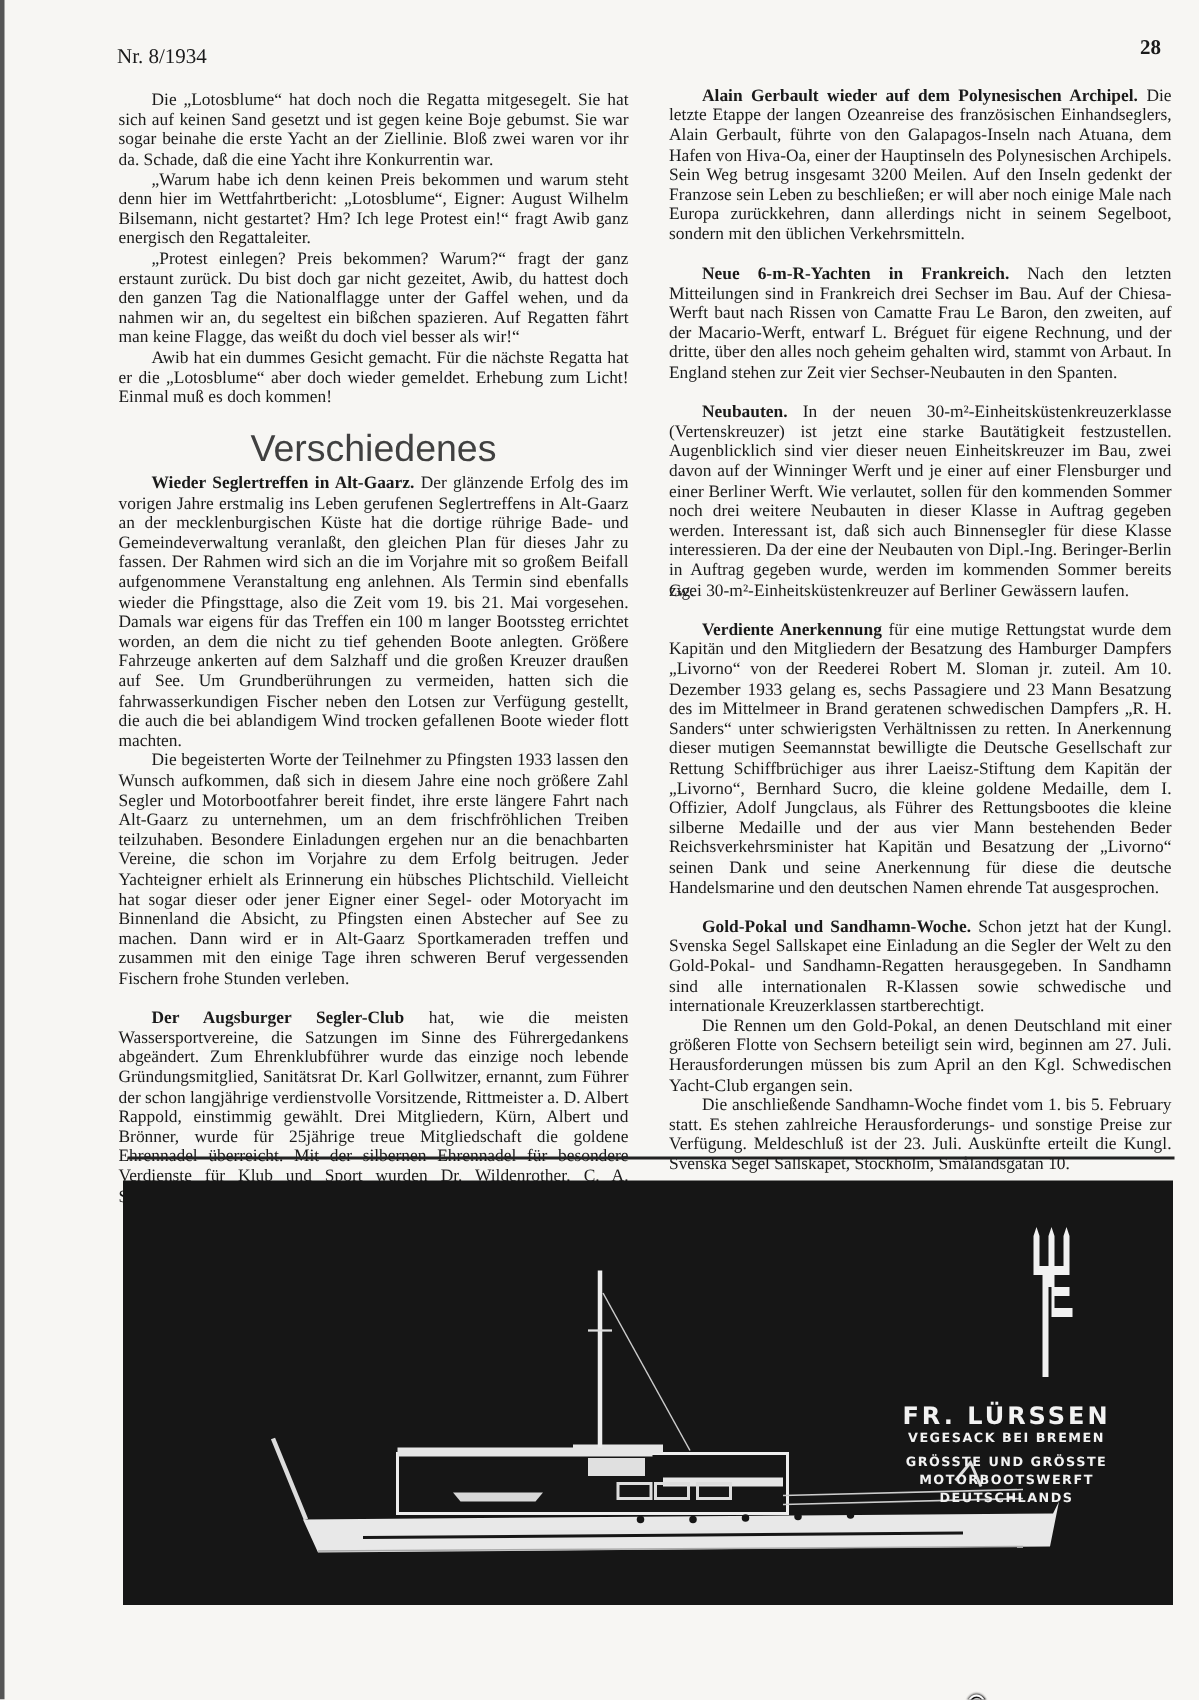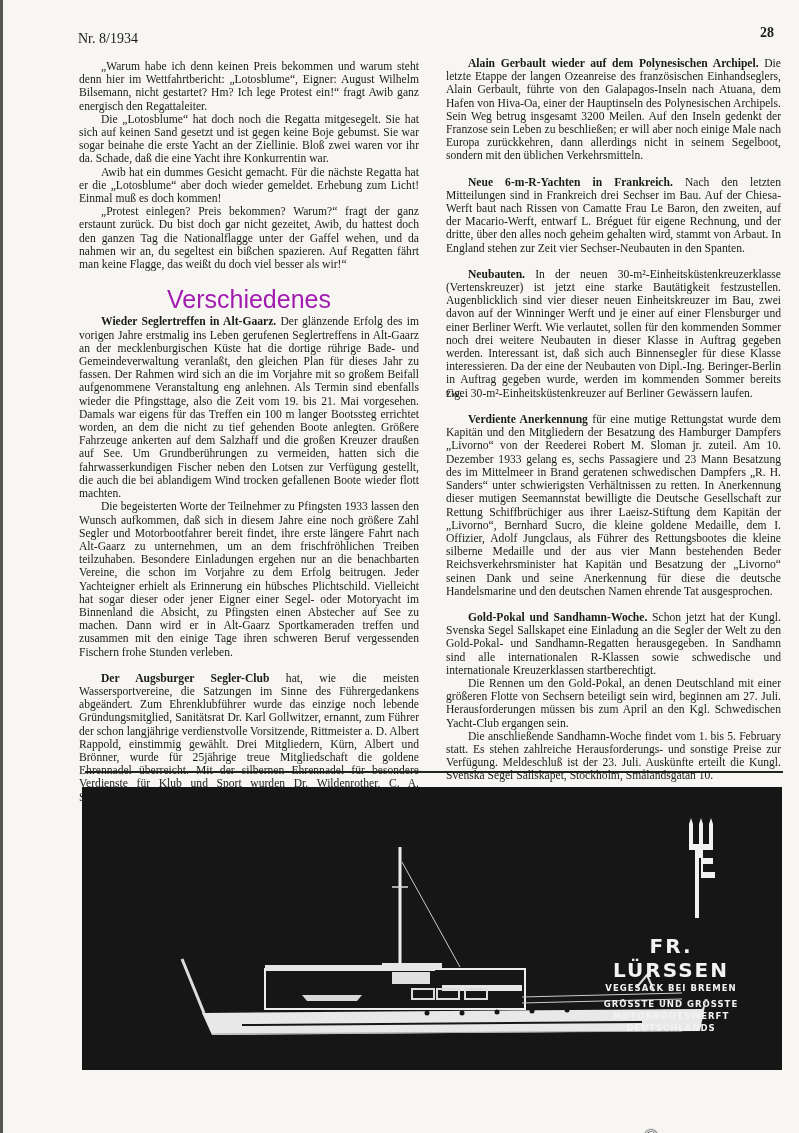--- a/index.html
+++ b/index.html
@@ -9,47 +9,47 @@
   .header-left { position:absolute; left:78px; top:31px; font-size:14px; font-weight:normal; }
   .header-right { position:absolute; left:760px; top:25px; font-size:14px; font-weight:bold; }
   .col { position:absolute; top:60px; font-size:11.6px; line-height:13.2px; text-align:justify; }
   .col.left { left:79px; width:272px; }
   .col.right { left:446px; width:335px; top:57px; }
   .col.left { width:340px; }
   p { margin:0; text-indent:22px; hyphens:auto; }
   .gap { height:13px; }
   .lead { font-weight:bold;margin-top:20px; }
   .section-title { font-family:"Liberation Sans", "DejaVu Sans", sans-serif; font-size:25px;
-                   text-align:center; margin:22px 0 9px 0; text-indent:0; color:#a21caf; }
+                   text-align:center; margin:22px 0 9px 0; text-indent:0; color:#404040; }
   .sig { padding-right:14px; margin-top:-13px; text-indent:0; }
   .rule { position:absolute; left:85px; top:771px; width:698px; height:2px; background:#222; }
   .ad { position:absolute; left:82px; top:787px; width:700px; height:283px; background:#161616; overflow:hidden; }
   .ad svg { position:absolute; left:0; top:0; }
   .brand { position:absolute; left:596px; top:934px; width:150px; color:#f2f2f2; text-align:center;
            font-family:"DejaVu Sans", sans-serif; font-weight:bold; letter-spacing:1px; }
-  .brand .name { font-size:20px; letter-spacing:2px; }
+  .brand .name { font-size:16px; letter-spacing:2px; }
   .brand .city, .brand .tag1, .brand .tag2, .brand .tag3 { font-size:8.5px; line-height:12px; }
   .brand .city { margin-bottom:4px; }
   .logo { position:absolute; left:685px; top:818px; }
   .watermark { position:absolute; left:643px; top:1126px; font-family:"DejaVu Sans", sans-serif; font-size:16px;
                font-weight:bold; color:#fff; text-shadow:0 0 2px #000, 0 0 2px #000, 1px 1px 1px #000; }
 </style>
 </head>
 <body>
 
 <div class="leftedge"></div>
 
 <div class="header-left">Nr. 8/1934</div>
 <div class="header-right">28</div>
 
 <div class="col left">
+  <p>Die „Lotosblume“ hat doch noch die Regatta mitgesegelt. Sie hat sich auf keinen Sand gesetzt und ist gegen keine Boje gebumst. Sie war sogar beinahe die erste Yacht an der Ziellinie. Bloß zwei waren vor ihr da. Schade, daß die eine Yacht ihre Konkurrentin war.</p>
   <p>„Warum habe ich denn keinen Preis bekommen und warum steht denn hier im Wettfahrtbericht: „Lotosblume“, Eigner: August Wilhelm Bilsemann, nicht gestartet? Hm? Ich lege Protest ein!“ fragt Awib ganz energisch den Regattaleiter.</p>
-  <p>Die „Lotosblume“ hat doch noch die Regatta mitgesegelt. Sie hat sich auf keinen Sand gesetzt und ist gegen keine Boje gebumst. Sie war sogar beinahe die erste Yacht an der Ziellinie. Bloß zwei waren vor ihr da. Schade, daß die eine Yacht ihre Konkurrentin war.</p>
+  <p>„Protest einlegen? Preis bekommen? Warum?“ fragt der ganz erstaunt zurück. Du bist doch gar nicht gezeitet, Awib, du hattest doch den ganzen Tag die Nationalflagge unter der Gaffel wehen, und da nahmen wir an, du segeltest ein bißchen spazieren. Auf Regatten fährt man keine Flagge, das weißt du doch viel besser als wir!“</p>
   <p>Awib hat ein dummes Gesicht gemacht. Für die nächste Regatta hat er die „Lotosblume“ aber doch wieder gemeldet. Erhebung zum Licht! Einmal muß es doch kommen!</p>
-  <p>„Protest einlegen? Preis bekommen? Warum?“ fragt der ganz erstaunt zurück. Du bist doch gar nicht gezeitet, Awib, du hattest doch den ganzen Tag die Nationalflagge unter der Gaffel wehen, und da nahmen wir an, du segeltest ein bißchen spazieren. Auf Regatten fährt man keine Flagge, das weißt du doch viel besser als wir!“</p>
 
   <div class="section-title">Verschiedenes</div>
 
   <p><span class="lead">Wieder Seglertreffen in Alt-Gaarz.</span> <span>Der glänzende Erfolg des im vorigen Jahre erstmalig ins Leben gerufenen Seglertreffens in Alt-Gaarz an der mecklenburgischen Küste hat die dortige rührige Bade- und Gemeindeverwaltung veranlaßt, den gleichen Plan für dieses Jahr zu fassen. Der Rahmen wird sich an die im Vorjahre mit so großem Beifall aufgenommene Veranstaltung eng anlehnen. Als Termin sind ebenfalls wieder die Pfingsttage, also die Zeit vom 19. bis 21. Mai vorgesehen. Damals war eigens für das Treffen ein 100 m langer Bootssteg errichtet worden, an dem die nicht zu tief gehenden Boote anlegten. Größere Fahrzeuge ankerten auf dem Salzhaff und die großen Kreuzer draußen auf See. Um Grundberührungen zu vermeiden, hatten sich die fahrwasserkundigen Fischer neben den Lotsen zur Verfügung gestellt, die auch die bei ablandigem Wind trocken gefallenen Boote wieder flott machten.</span></p>
   <p>Die begeisterten Worte der Teilnehmer zu Pfingsten 1933 lassen den Wunsch aufkommen, daß sich in diesem Jahre eine noch größere Zahl Segler und Motorbootfahrer bereit findet, ihre erste längere Fahrt nach Alt-Gaarz zu unternehmen, um an dem frischfröhlichen Treiben teilzuhaben. Besondere Einladungen ergehen nur an die benachbarten Vereine, die schon im Vorjahre zu dem Erfolg beitrugen. Jeder Yachteigner erhielt als Erinnerung ein hübsches Plichtschild. Vielleicht hat sogar dieser oder jener Eigner einer Segel- oder Motoryacht im Binnenland die Absicht, zu Pfingsten einen Abstecher auf See zu machen. Dann wird er in Alt-Gaarz Sportkameraden treffen und zusammen mit den einige Tage ihren schweren Beruf vergessenden Fischern frohe Stunden verleben.</p>
   <div class="gap"></div>
   <p><span class="lead">Der Augsburger Segler-Club</span> <span>hat, wie die meisten Wassersportvereine, die Satzungen im Sinne des Führergedankens abgeändert. Zum Ehrenklubführer wurde das einzige noch lebende Gründungsmitglied, Sanitätsrat Dr. Karl Gollwitzer, ernannt, zum Führer der schon langjährige verdienstvolle Vorsitzende, Rittmeister a. D. Albert Rappold, einstimmig gewählt. Drei Mitgliedern, Kürn, Albert und Brönner, wurde für 25jährige treue Mitgliedschaft die goldene Ehrennadel überreicht. Mit der silbernen Ehrennadel für besondere Verdienste für Klub und Sport wurden Dr. Wildenrother, C. A. Schmedding und Otto Pöllnitz ausgezeichnet.</span></p>
 </div>
 
 <div class="col right">

